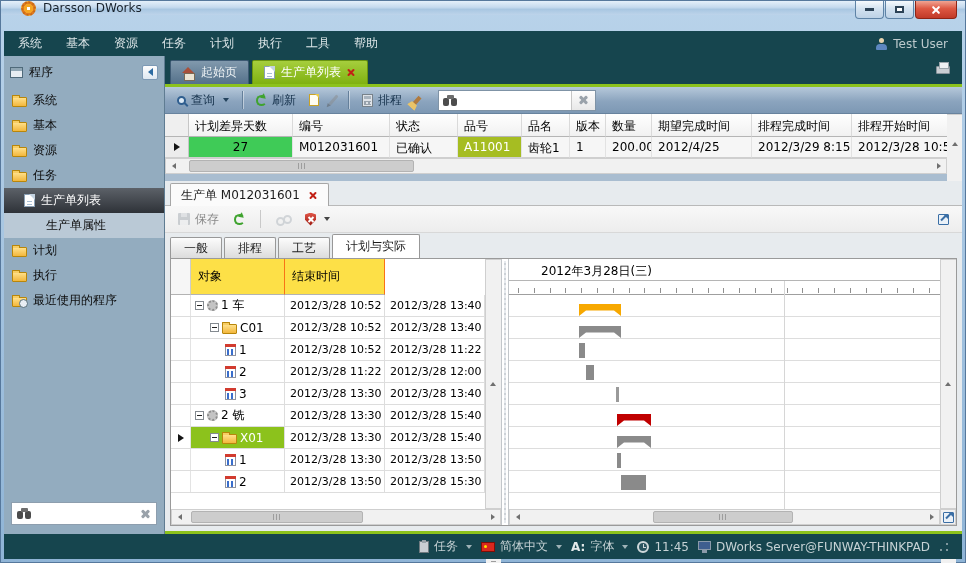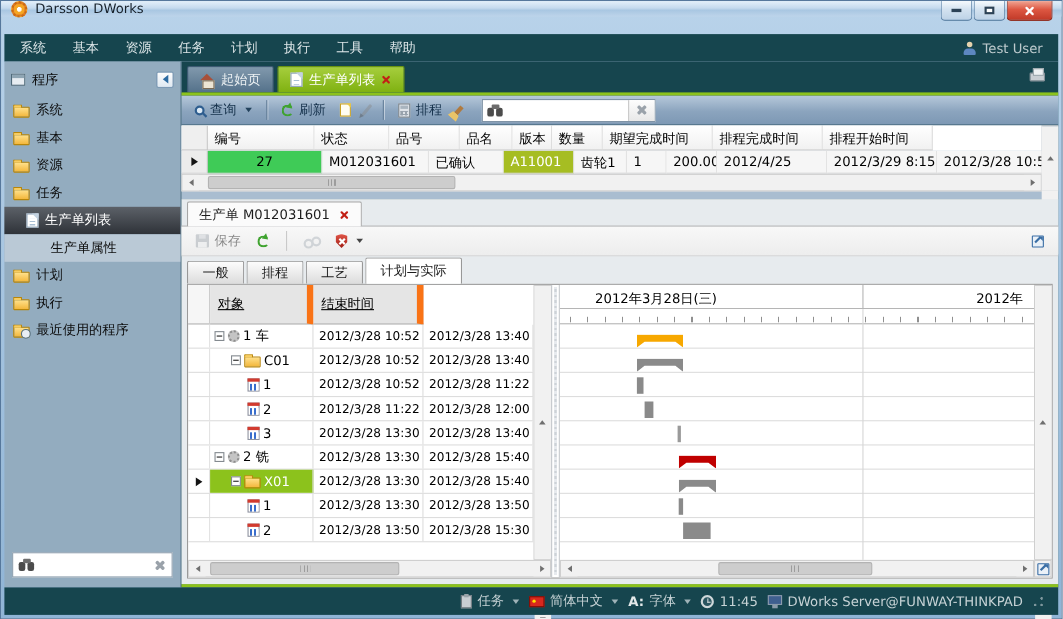--- a/index.html
+++ b/index.html
@@ -3,21 +3,21 @@
 <meta charset="utf-8">
 <style>
   html,body{margin:0;padding:0;width:966px;height:563px;overflow:hidden;
     font-family:"DejaVu Sans","Liberation Sans",sans-serif;font-size:12px;}
   *{box-sizing:border-box;}
   #window{position:absolute;inset:0;background:linear-gradient(#b9d3ea,#8fb4d6);border:1px solid #56789c;}
 
   
   .titlebar{position:absolute;top:0;left:0;right:0;height:14px;
     background:linear-gradient(#e4f0fa,#c5daee 45%,#a9c7e2 60%,#bdd4ea);
-    display:flex;align-items:center;padding:0 9px;gap:7px;color:#17212b;}
+    display:flex;align-items:center;padding:0 20px;gap:7px;color:#17212b;}
   .i-gearlogo{display:inline-block;width:15px;height:15px;border-radius:50%;
     background:radial-gradient(circle,#fff 0 2px,#f5a623 2px 5px,#e07b20 5px 8px);
     border:2px dotted #c96a14;}
   .win-btns{position:absolute;right:8px;top:0;display:flex;}
   .wbtn{width:29px;height:18px;margin-left:1px;border:1px solid #5e83a6;border-top:none;
     background:linear-gradient(#f6fafd,#d3e2f0 45%,#bdd2e6);border-radius:0 0 4px 4px;
     display:flex;align-items:center;justify-content:center;position:relative;}
   .wbtn.close{width:42px;background:linear-gradient(#f0a492,#dd5742 45%,#c13a28);border-color:#8e2415;}
   .glyph-min{width:9px;height:3px;background:#2c4256;}
   .glyph-max{width:9px;height:7px;border:2px solid #2c4256;background:#fff;}
@@ -166,22 +166,22 @@
   .inner-tabs{position:absolute;top:53px;left:0;right:0;height:24px;display:flex;align-items:flex-end;padding-left:5px;gap:2px;}
   .itab{height:21px;display:flex;align-items:center;padding:0 13px;background:linear-gradient(#fcfcfc,#dcdcdc);
     border:1px solid #989898;border-bottom:none;border-radius:2px 2px 0 0;color:#1c1c1c;}
   .itab.active{height:24px;background:#fff;z-index:2;}
   .split{position:absolute;top:77px;left:5px;right:5px;bottom:5px;background:#fff;border:1px solid #9a9a9a;}
 
   
   .tree-panel{position:absolute;left:0;top:0;bottom:0;width:330px;}
   .tree-head{position:absolute;top:0;left:0;height:36px;display:flex;}
   .th-mk{width:20px;flex:none;background:#f6f6f6;border-right:1px solid #cccccc;border-bottom:1px solid #b3b3b3;}
-  .th-cell{flex:none;display:flex;align-items:center;padding:0 7px;background:#e5e5e5;
-    border-right:6px solid #f97316;border-bottom:1px solid #b3b3b3;text-decoration:underline;}
+  .th-cell{flex:none;display:flex;align-items:center;padding:0 7px;background:#fde047;
+    border-right:1px solid #f97316;border-bottom:1px solid #b3b3b3;}
   .tree-rows{position:absolute;top:36px;left:0;width:314px;bottom:4px;overflow:hidden;}
   .trow{height:22px;display:flex;border-bottom:1px solid #dddddd;}
   .tc-mk{width:20px;flex:none;border-right:1px solid #e3e3e3;display:flex;align-items:center;justify-content:center;}
   .tc-obj{width:94px;flex:none;border-right:1px solid #dddddd;display:flex;align-items:center;gap:3px;overflow:hidden;}
   .tc-obj.sel{background:#8cc21c;color:#fff;}
   .tc-time{width:100px;flex:none;border-right:1px solid #dddddd;display:flex;align-items:center;padding:0 5px;
     font-size:11px;white-space:nowrap;overflow:hidden;}
   .minusbox{display:inline-block;position:relative;width:9px;height:9px;background:#fff;border:1px solid #848a90;flex:none;}
   .minusbox::before{content:"";position:absolute;left:1px;right:1px;top:3px;height:1px;background:#222;}
   .ic-machine{width:11px;height:11px;border-radius:50%;background:#c4c4c4;border:2px dotted #8e8e8e;}
@@ -380,20 +380,21 @@
           <span class="xclear-btn">
               <span class="xbars x-gray"></span>
             </span>
         </span>
       </div>
 
       <div class="grid-area">
         <div class="grid-header">
           <div class="mk-head"></div>
           <span id="grid-header-cells" style="display:flex;">
+              <div class="gh-cell" style="width: 104px;">计划差异天数</div>
               <div class="gh-cell" style="width: 97px;">编号</div>
               <div class="gh-cell" style="width: 68px;">状态</div>
               <div class="gh-cell" style="width: 64px;">品号</div>
               <div class="gh-cell" style="width: 48px;">品名</div>
               <div class="gh-cell" style="width: 36px;">版本</div>
               <div class="gh-cell" style="width: 46px;">数量</div>
               <div class="gh-cell" style="width: 100px;">期望完成时间</div>
               <div class="gh-cell" style="width: 100px;">排程完成时间</div>
               <div class="gh-cell" style="width: 100px;">排程开始时间</div>
             </span>
@@ -579,21 +580,20 @@
                   <span class="ar ar-r"></span>
                 </span>
             </div>
           </div>
 
           <div class="splitter"></div>
 
           <div class="gantt-panel">
             <div class="gantt-head">
               <div class="gh-left">2012年3月28日(三)</div>
-              <div class="gh-right">2012年</div>
             </div>
             <div class="gantt-ticks"></div>
             <div class="gantt-divider"></div>
             <div class="gantt-rows" id="gantt-rows">
                 <div class="grow">
                   <div class="bar summary" style="left: 70px; width: 42px; background: rgb(247, 168, 0);"></div>
                 </div>
                 <div class="grow">
                   <div class="bar summary" style="left: 70px; width: 42px; background: rgb(138, 138, 138);"></div>
                 </div>

